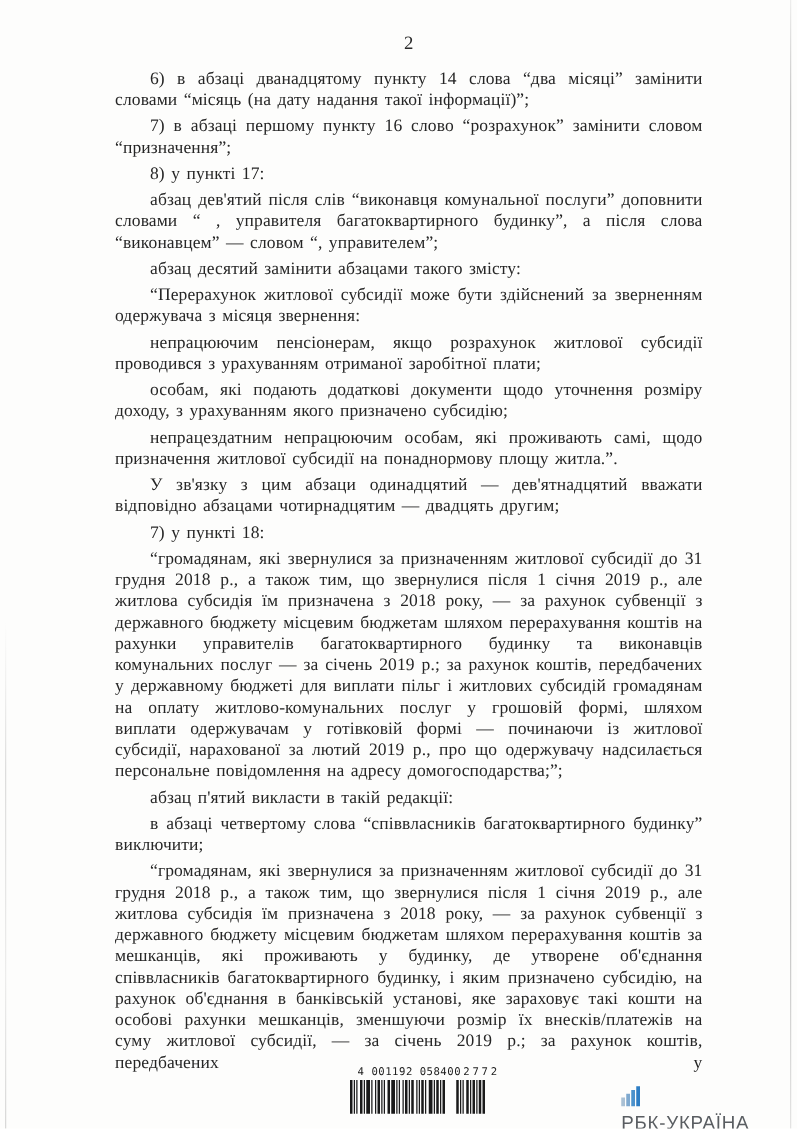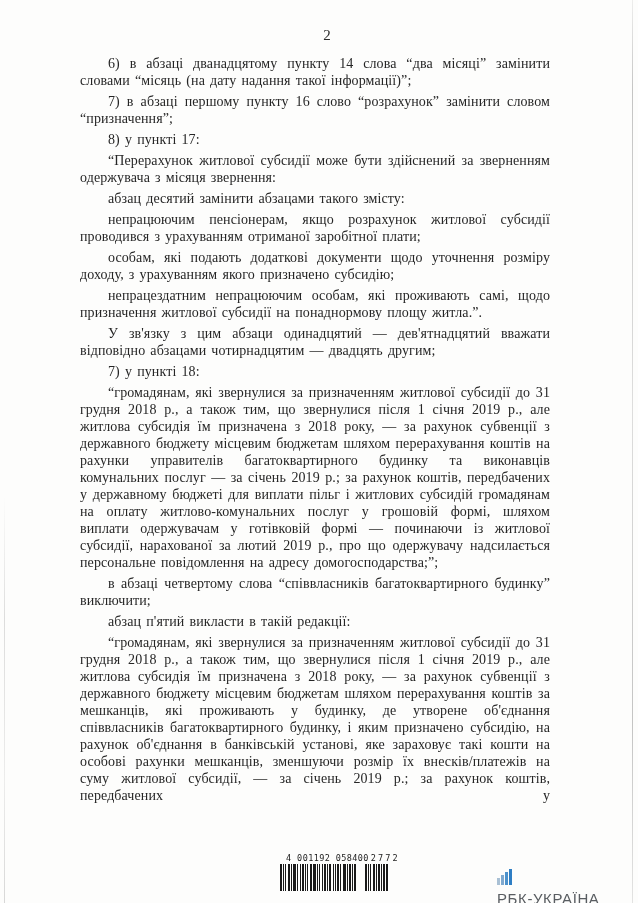--- a/index.html
+++ b/index.html
@@ -18,21 +18,21 @@
     top: 27px;
     left: 92px;
     width: 470px;
     text-align: center;
     font-size: 15px;
     color: #2a2a2a;
   }
   .text-block {
     position: absolute;
     top: 55px;
-    left: 80px;
+    left: 92px;
     width: 470px;
   }
   .text-block p {
     font-size: 14px;
     line-height: 17px;
     text-align: justify;
     text-indent: 28px;
     margin-bottom: 4px;
     word-spacing: 1.5px;
     letter-spacing: 0.1px;
@@ -111,30 +111,31 @@
 </head>
 <body>
 
 <div class="page">
   <div class="page-number">2</div>
 
   <div class="text-block" id="text-block">
       <p>6) в абзаці дванадцятому пункту 14 слова “два місяці” замінити словами “місяць (на дату надання такої інформації)”;</p>
       <p>7) в абзаці першому пункту 16 слово “розрахунок” замінити словом “призначення”;</p>
       <p>8) у пункті 17:</p>
+      <p>абзац дев'ятий після слів “виконавця комунальної послуги” доповнити словами “ , управителя багатоквартирного будинку”, а після слова “виконавцем” — словом “, управителем”;</p>
+      <p>абзац десятий замінити абзацами такого змісту:</p>
       <p>“Перерахунок житлової субсидії може бути здійснений за зверненням одержувача з місяця звернення:</p>
-      <p>абзац десятий замінити абзацами такого змісту:</p>
       <p>непрацюючим пенсіонерам, якщо розрахунок житлової субсидії проводився з урахуванням отриманої заробітної плати;</p>
       <p>особам, які подають додаткові документи щодо уточнення розміру доходу, з урахуванням якого призначено субсидію;</p>
       <p>непрацездатним непрацюючим особам, які проживають самі, щодо призначення житлової субсидії на понаднормову площу житла.”.</p>
       <p>У зв'язку з цим абзаци одинадцятий — дев'ятнадцятий вважати відповідно абзацами чотирнадцятим — двадцять другим;</p>
       <p>7) у пункті 18:</p>
       <p>“громадянам, які звернулися за призначенням житлової субсидії до 31 грудня 2018 р., а також тим, що звернулися після 1 січня 2019 р., але житлова субсидія їм призначена з 2018 року, — за рахунок субвенції з державного бюджету місцевим бюджетам шляхом перерахування коштів на рахунки управителів багатоквартирного будинку та виконавців комунальних послуг — за січень 2019 р.; за рахунок коштів, передбачених у державному бюджеті для виплати пільг і житлових субсидій громадянам на оплату житлово-комунальних послуг у грошовій формі, шляхом виплати одержувачам у готівковій формі — починаючи із житлової субсидії, нарахованої за лютий 2019 р., про що одержувачу надсилається персональне повідомлення на адресу домогосподарства;”;</p>
+      <p>абзац п'ятий викласти в такій редакції:</p>
       <p>в абзаці четвертому слова “співвласників багатоквартирного будинку” виключити;</p>
-      <p>абзац п'ятий викласти в такій редакції:</p>
       <p class="cont">“громадянам, які звернулися за призначенням житлової субсидії до 31 грудня 2018 р., а також тим, що звернулися після 1 січня 2019 р., але житлова субсидія їм призначена з 2018 року, — за рахунок субвенції з державного бюджету місцевим бюджетам шляхом перерахування коштів за мешканців, які проживають у будинку, де утворене об'єднання співвласників багатоквартирного будинку, і яким призначено субсидію, на рахунок об'єднання в банківській установі, яке зараховує такі кошти на особові рахунки мешканців, зменшуючи розмір їх внесків/платежів на суму житлової субсидії, — за січень 2019 р.; за рахунок коштів, передбачених у</p>
     </div>
 
   <div class="barcode">
     <div class="barcode-digits">
       <span class="dl">4 001192 05840</span>
       <span class="dr">02772</span>
     </div>
     <div class="bars-row">
       <div class="bars-group bars-main" id="bars-main">

